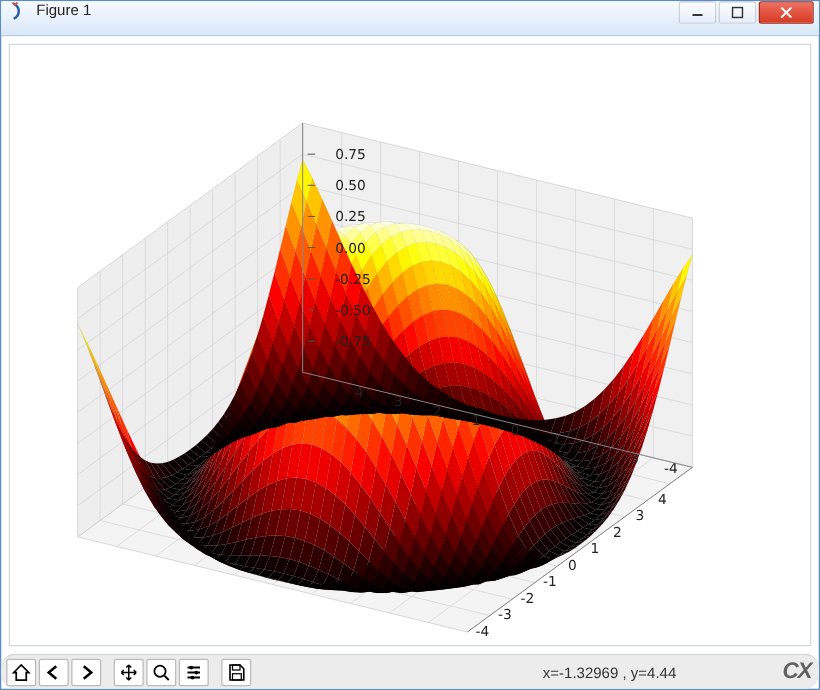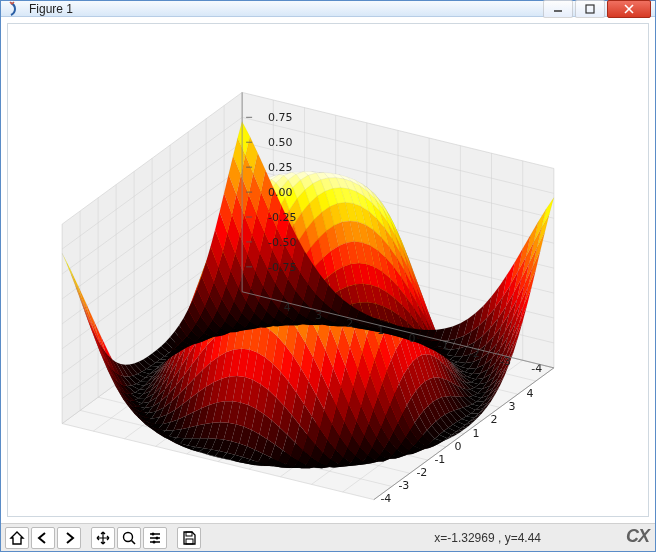--- a/index.html
+++ b/index.html
@@ -15,25 +15,25 @@
   .window {
     width: 656px;
     height: 552px;
     border: 1px solid #5a8cc7;
     background: #fff;
     display: flex;
     flex-direction: column;
     position: relative;
   }
   .titlebar {
-    height: 16px;
+    height: 28px;
     background: linear-gradient(to bottom, #f6fafe 0%, #e8f1fb 50%, #d8e8f8 100%);
     border-bottom: 1px solid #b7cde6;
     display: flex;
-    align-items: center;
+    align-items: flex-start;
     padding: 0 4px 0 6px;
     gap: 6px;
   }
   .app-icon svg { display: block; }
   .title-text {
     flex: 1;
     color: #222;
     font-size: 12px;
   }
   .win-btns { display: flex; gap: 2px; }
@@ -71,20 +71,21 @@
   .plot-svg { width: 100%; height: 100%; display:block; }
   .toolbar {
     height: 28px;
     background: #ececec;
     display: flex;
     align-items: center;
     padding: 0 4px;
     gap: 2px;
     border-top: 1px solid #d0d0d0;
     position: relative;
+    border-radius: 11px;
   }
   .tool-btn {
     width: 24px;
     height: 22px;
     background: #fff;
     border: 1px solid #bbb;
     border-radius: 2px;
     display: flex;
     align-items: center;
     justify-content: center;

